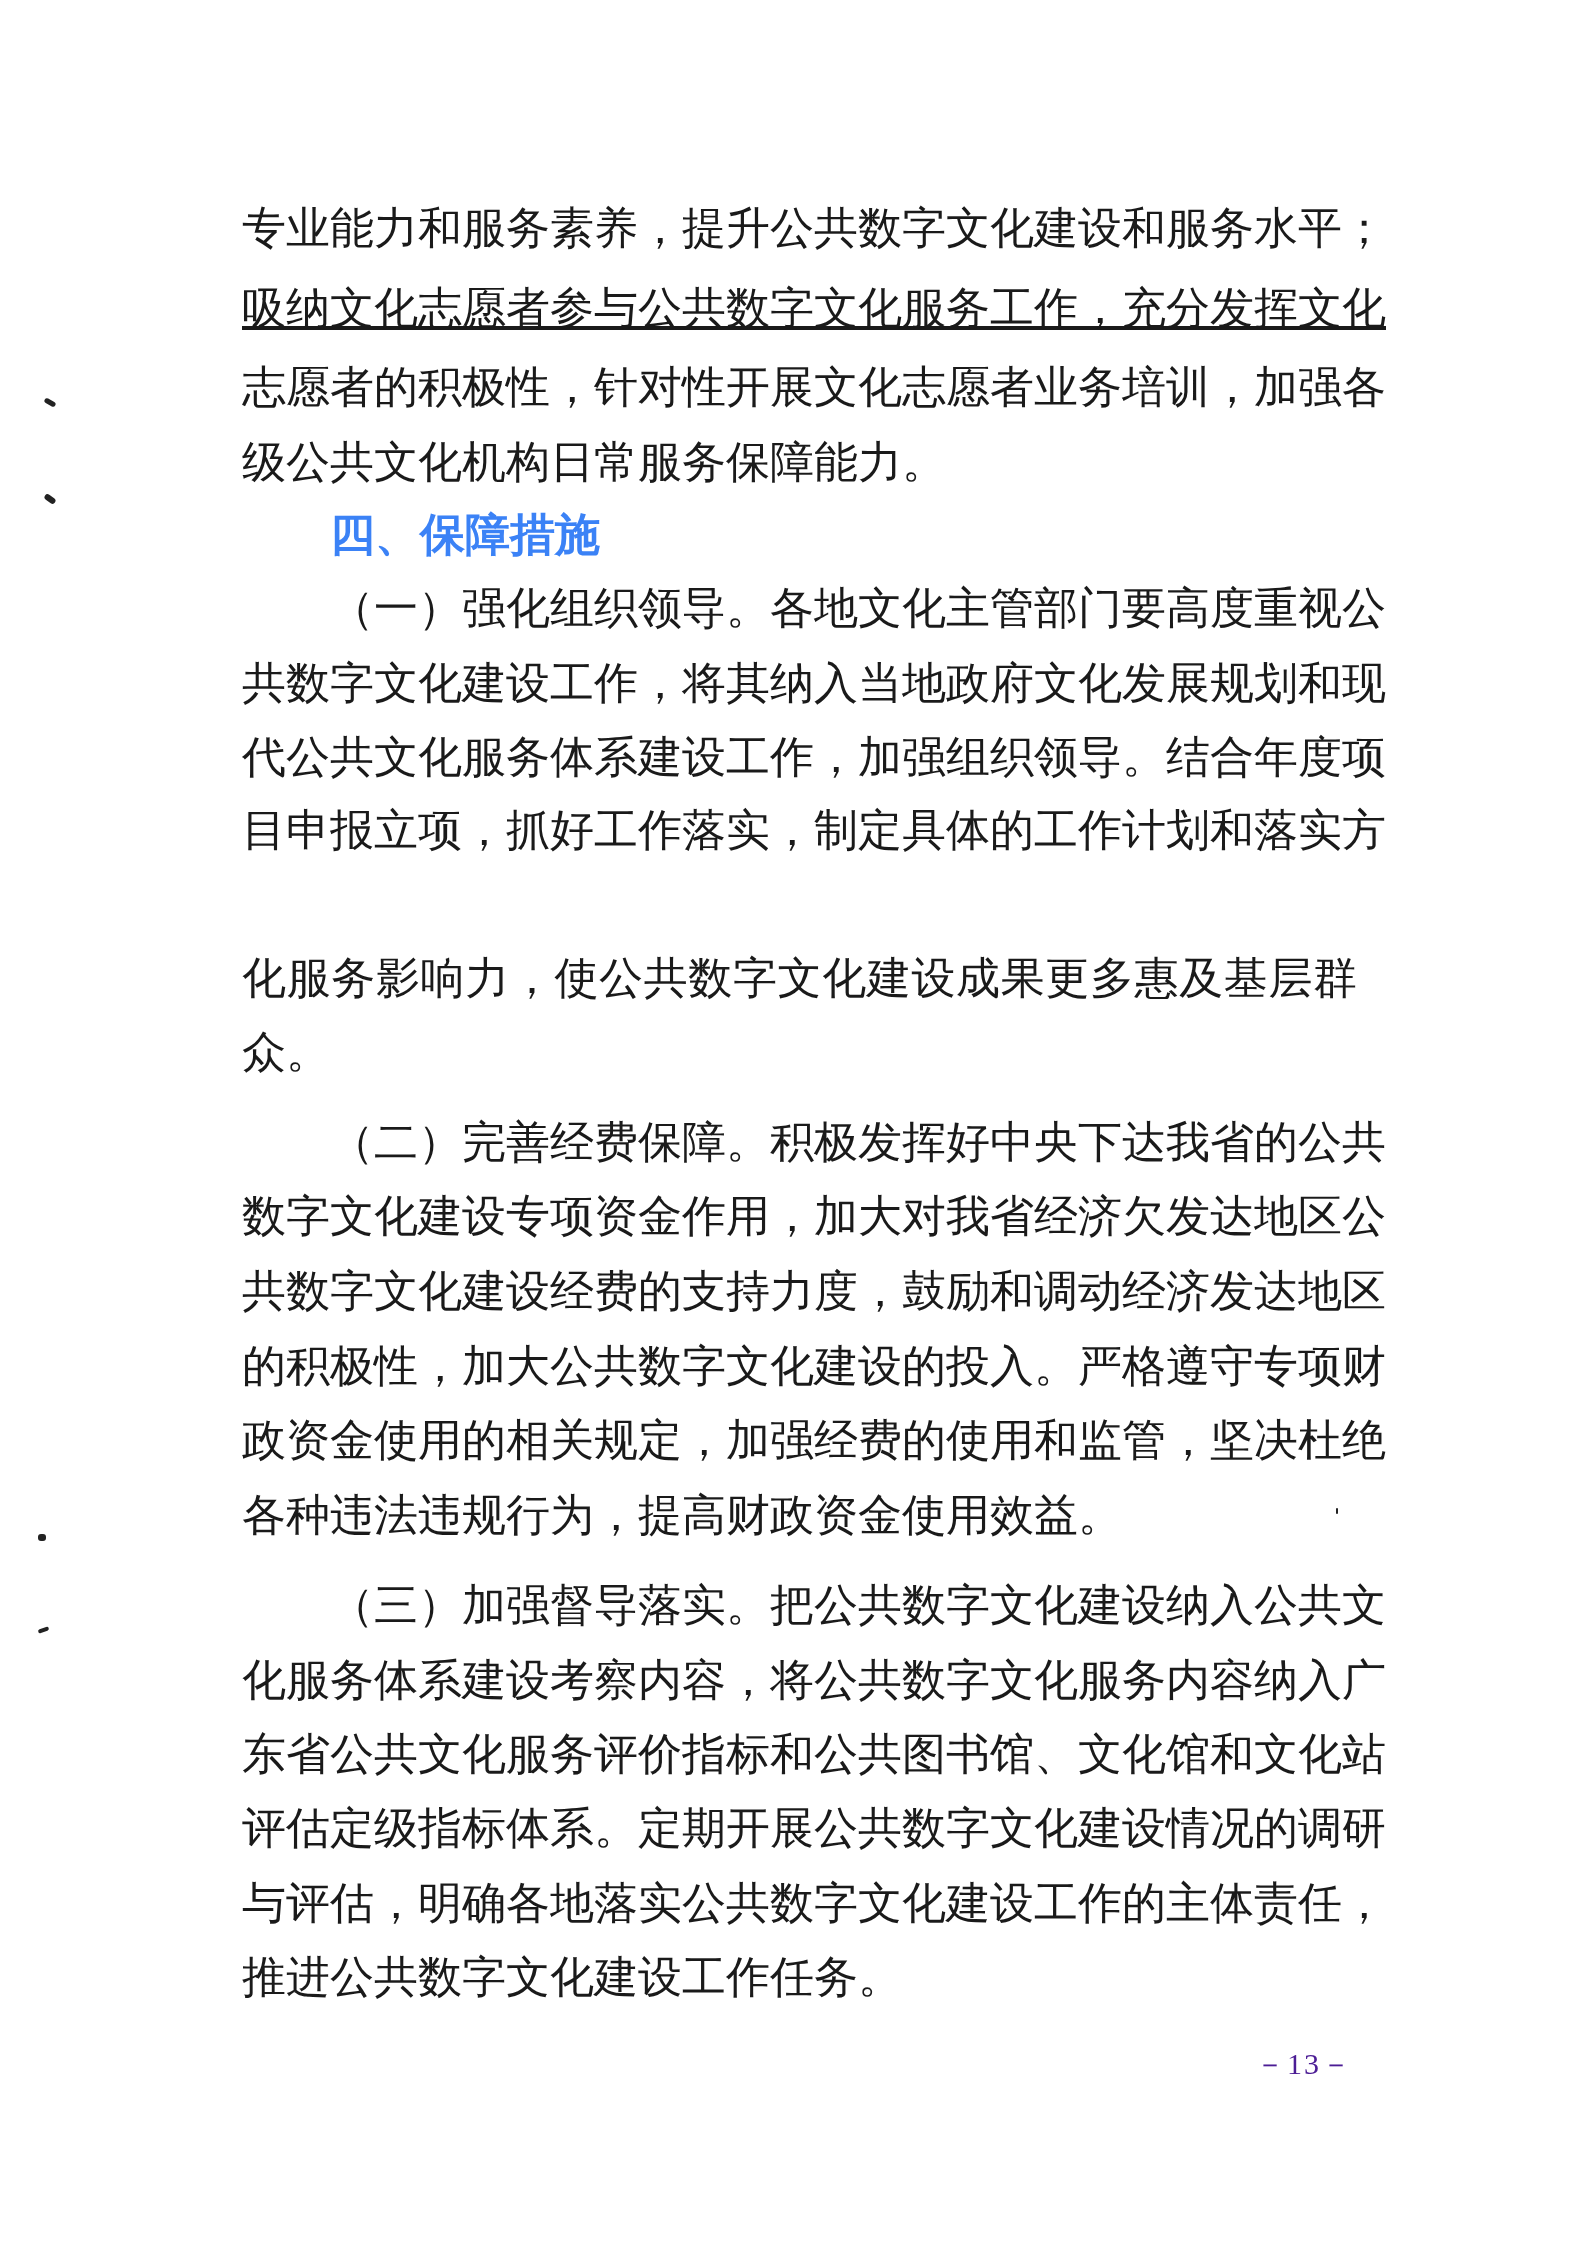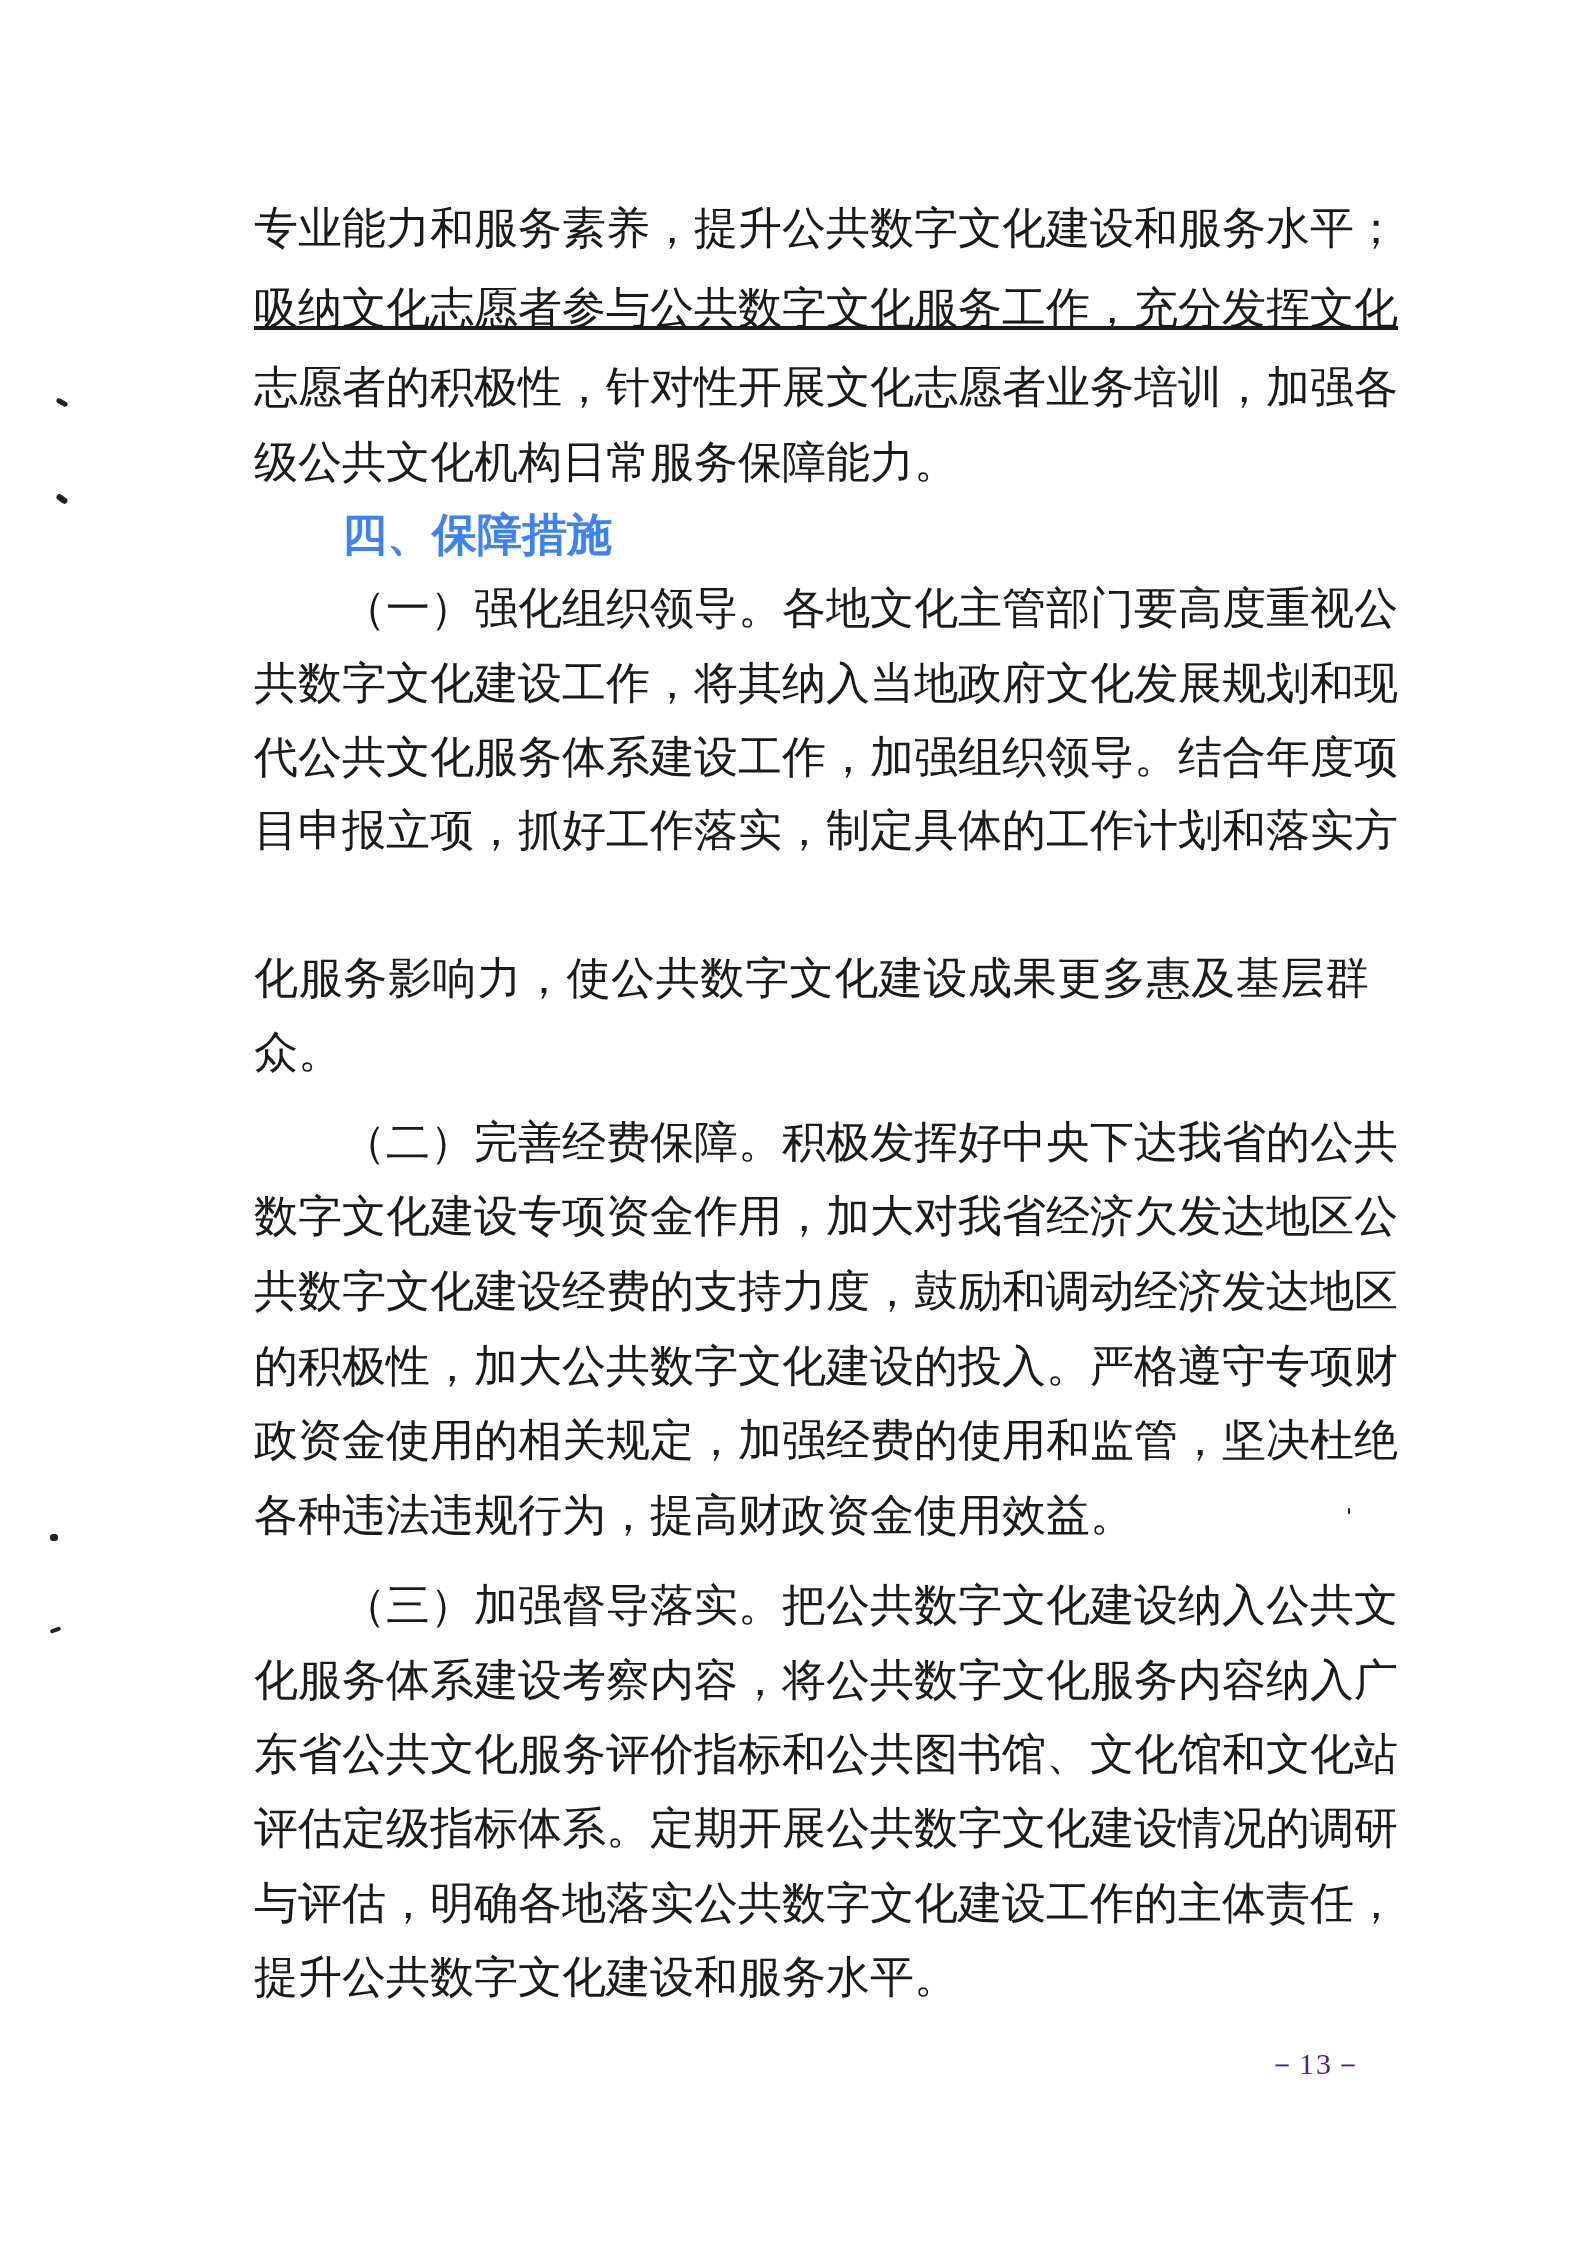--- a/index.html
+++ b/index.html
@@ -1,21 +1,21 @@
 <!DOCTYPE html>
 <html><head>
 <meta charset="utf-8">
 <style>
   html, body { margin: 0; padding: 0; background: #ffffff; }
   body {
     width: 1586px; height: 2242px; position: relative; overflow: hidden;
     font-family: "DejaVu Serif", "Liberation Serif", serif;
     color: #1a1a1a;
   }
-  .page { position: absolute; left: 12px; top: 0; width: 1443px; height: 2242px; }
+  .page { position: absolute; left: 0; top: 0; width: 1443px; height: 2242px; }
   .line {
     position: absolute; left: 242px; width: 1115px;
     font-size: 44px; line-height: 56px; height: 56px;
     white-space: nowrap; text-align: justify; text-align-last: justify;
     letter-spacing: 0px;
   }
   .line.last { text-align-last: left; }
   .line.indent { left: 330px; width: 1027px; }
   .heading {
     position: absolute; left: 330px; font-size: 45px; line-height: 56px;
@@ -58,16 +58,16 @@
   <div class="line" style="top:1263px;">共数字文化建设经费的支持力度，鼓励和调动经济发达地区</div>
   <div class="line" style="top:1338px;">的积极性，加大公共数字文化建设的投入。严格遵守专项财</div>
   <div class="line" style="top:1412px;">政资金使用的相关规定，加强经费的使用和监管，坚决杜绝</div>
   <div class="line last" style="top:1487px;">各种违法违规行为，提高财政资金使用效益。</div>
 
   <div class="line indent" style="top:1577px;">（三）加强督导落实。把公共数字文化建设纳入公共文</div>
   <div class="line" style="top:1652px;">化服务体系建设考察内容，将公共数字文化服务内容纳入广</div>
   <div class="line" style="top:1726px;">东省公共文化服务评价指标和公共图书馆、文化馆和文化站</div>
   <div class="line" style="top:1800px;">评估定级指标体系。定期开展公共数字文化建设情况的调研</div>
   <div class="line" style="top:1875px;">与评估，明确各地落实公共数字文化建设工作的主体责任，</div>
-  <div class="line last" style="top:1949px;">提升公共数字文化建设和服务水平。</div>
+  <div class="line last" style="top:1949px;">推进公共数字文化建设工作任务。</div>
 
   <div class="page-number">－13－</div>
 </div>
 
 </body></html>

